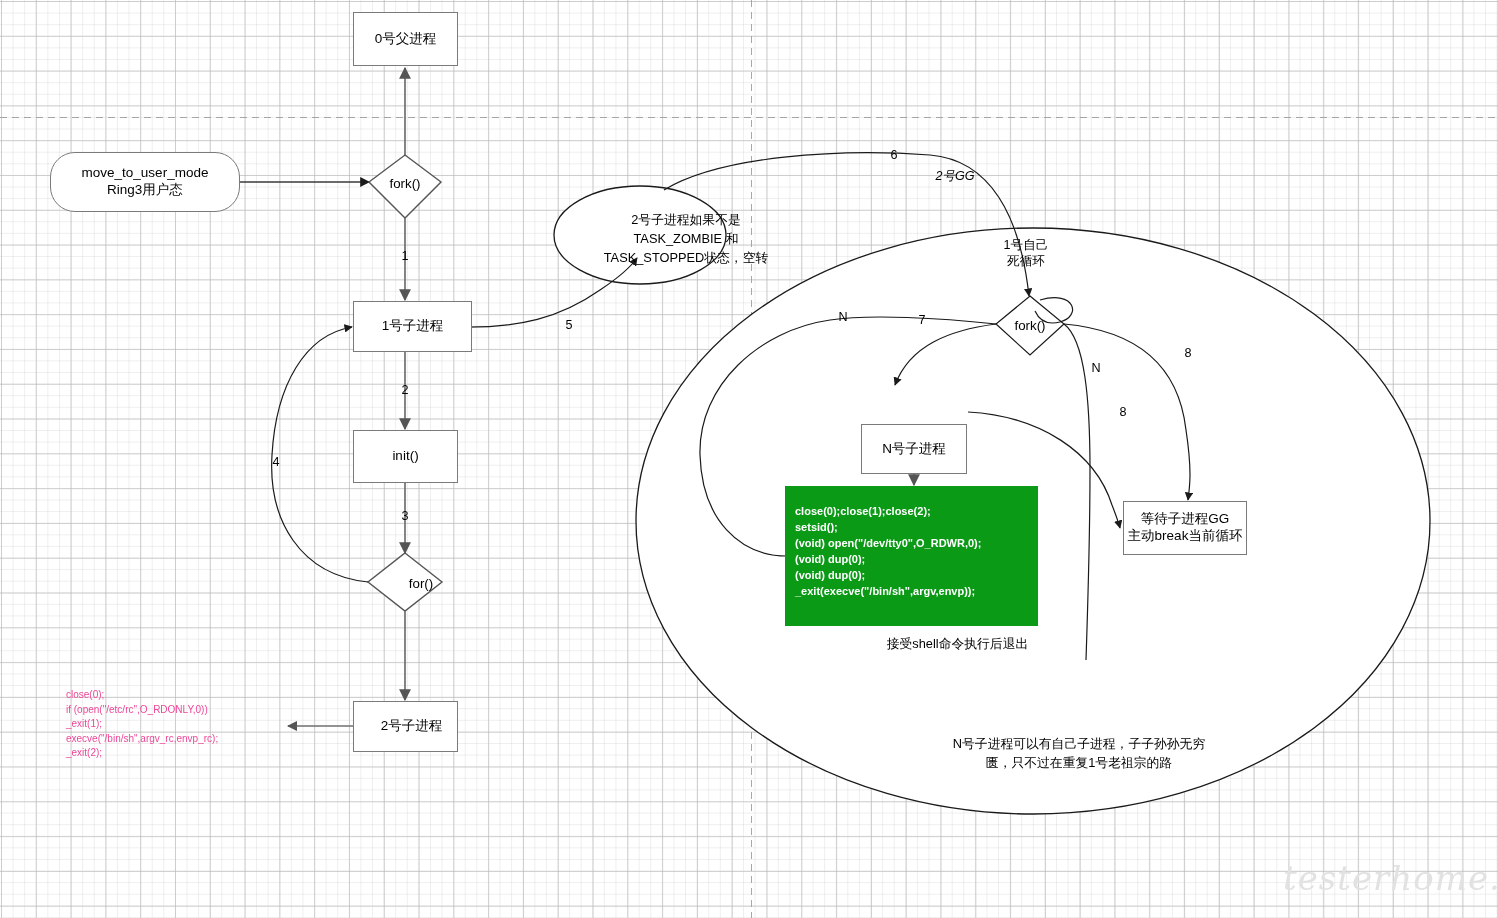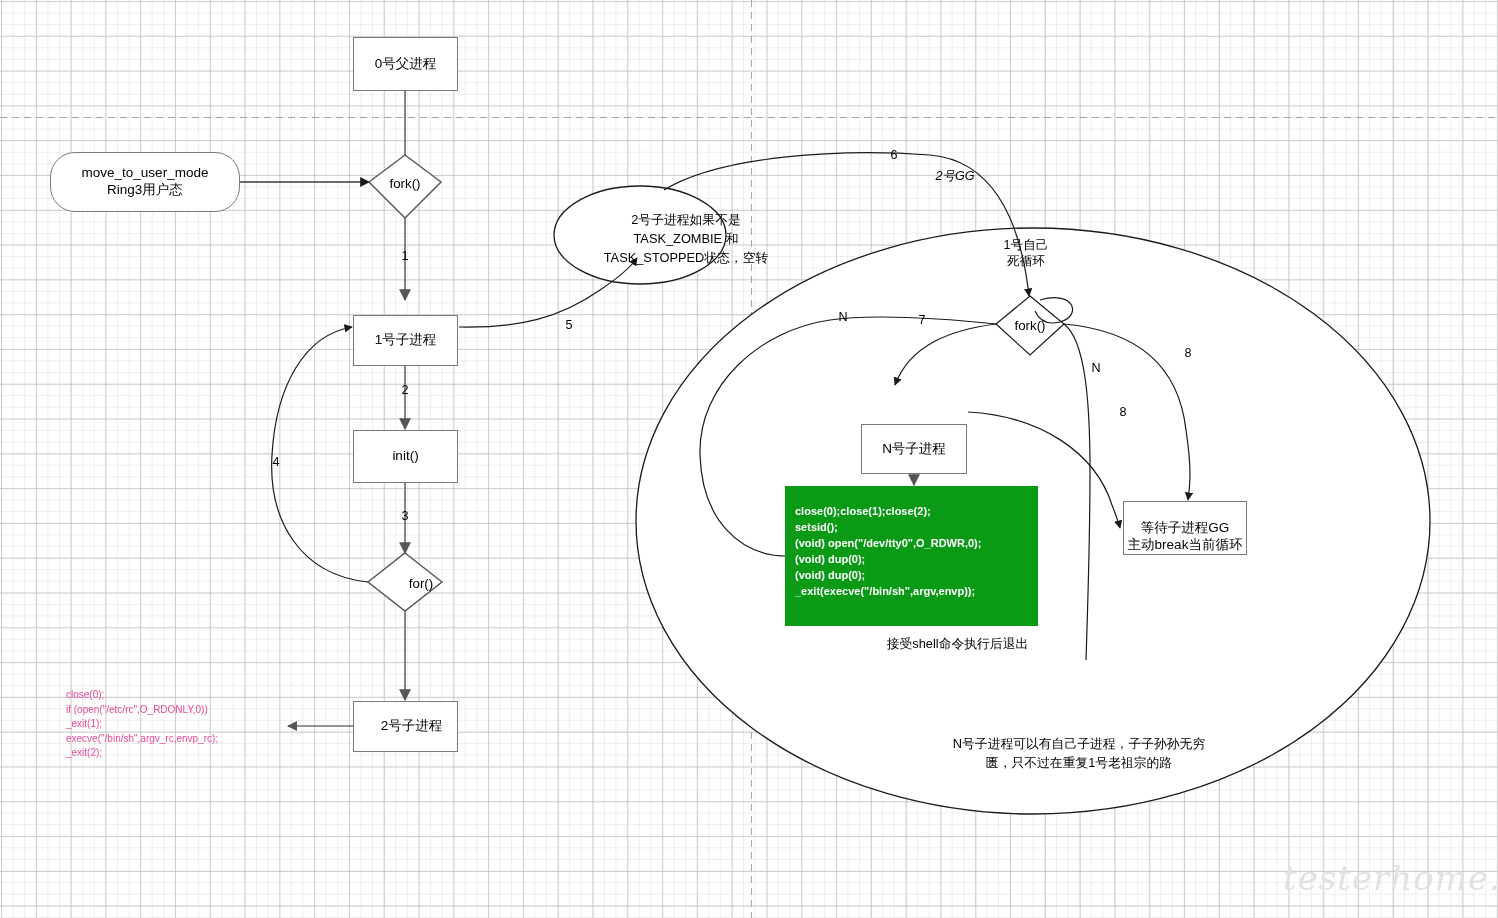--- a/index.html
+++ b/index.html
@@ -176,32 +176,32 @@
 
     <path d="M 1064 324 C 1085 340 1090 400 1090 470 C 1090 540 1088 600 1086 660" fill="none" stroke="#1a1a1a" stroke-width="1.2"></path>
 
     <path d="M 1064 324 C 1130 330 1178 360 1186 430 C 1192 470 1190 485 1188 500" fill="none" stroke="#1a1a1a" stroke-width="1.2" marker-end="url(#arrow)"></path>
 
     <path d="M 968 412 C 1040 416 1095 452 1112 505 C 1117 518 1119 524 1120 528" fill="none" stroke="#1a1a1a" stroke-width="1.2" marker-end="url(#arrow)"></path>
 
     <line x1="914" y1="437" x2="914" y2="485" stroke="#6f6f6f" stroke-width="1.7" marker-end="url(#arrowg)"></line>
   </svg>
 
-  <div class="node boxnode" style="left:353px; top:12px; width:105px; height:54px;margin-top:25px;">
+  <div class="node boxnode" style="left:353px; top:12px; width:105px; height:54px;">
     <span>0号父进程</span>
   </div>
 
   <div class="node boxnode" style="left:50px; top:152px; width:190px; height:60px; white-space:pre;border-radius:25px;">
     <span>move_to_user_mode
 Ring3用户态</span>
   </div>
 
   <div class="shapelabel" style="left:369px; top:175px; width:72px;">fork()</div>
 
-  <div class="node boxnode" style="left:353px; top:315px; width:105px; height:51px;">
+  <div class="node boxnode" style="left:353px; top:301px; width:119px; height:51px;">
     <span>1号子进程</span>
   </div>
 
   <div class="node boxnode" style="left:353px; top:430px; width:105px; height:53px;">
     <span>init()</span>
   </div>
 
   <div class="shapelabel" style="left:385px; top:575px; width:72px;">for()</div>
 
   <div class="node boxnode" style="left:353px; top:701px; width:105px; height:51px;padding-left:12px;">
@@ -211,21 +211,21 @@
   <div class="centertext" style="left:548px; top:210px; width:184px;">2号子进程如果不是
 TASK_ZOMBIE 和
 TASK_STOPPED状态，空转</div>
 
   <div class="shapelabel" style="left:996px; top:317px; width:68px;">fork()</div>
 
   <div class="node boxnode" style="left:861px; top:387px; width:106px; height:50px;margin-top:37px;">
     <span>N号子进程</span>
   </div>
 
-  <div class="node boxnode" style="left:1123px; top:501px; width:124px; height:54px; white-space:pre;align-items:flex-end;">
+  <div class="node boxnode" style="left:1123px; top:501px; width:124px; height:54px; white-space:pre;">
     <span>等待子进程GG
 主动break当前循环</span>
   </div>
 
   <div class="node greenbox" style="left:785px; top:486px; width:253px; height:140px;">
     <span>close(0);close(1);close(2);
 setsid();
 (void) open("/dev/tty0",O_RDWR,0);
 (void) dup(0);
 (void) dup(0);

